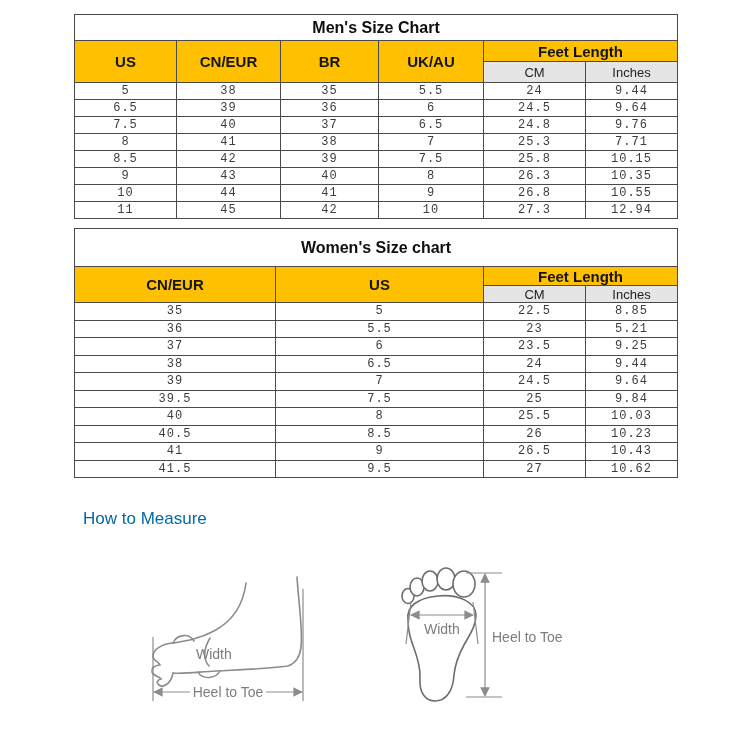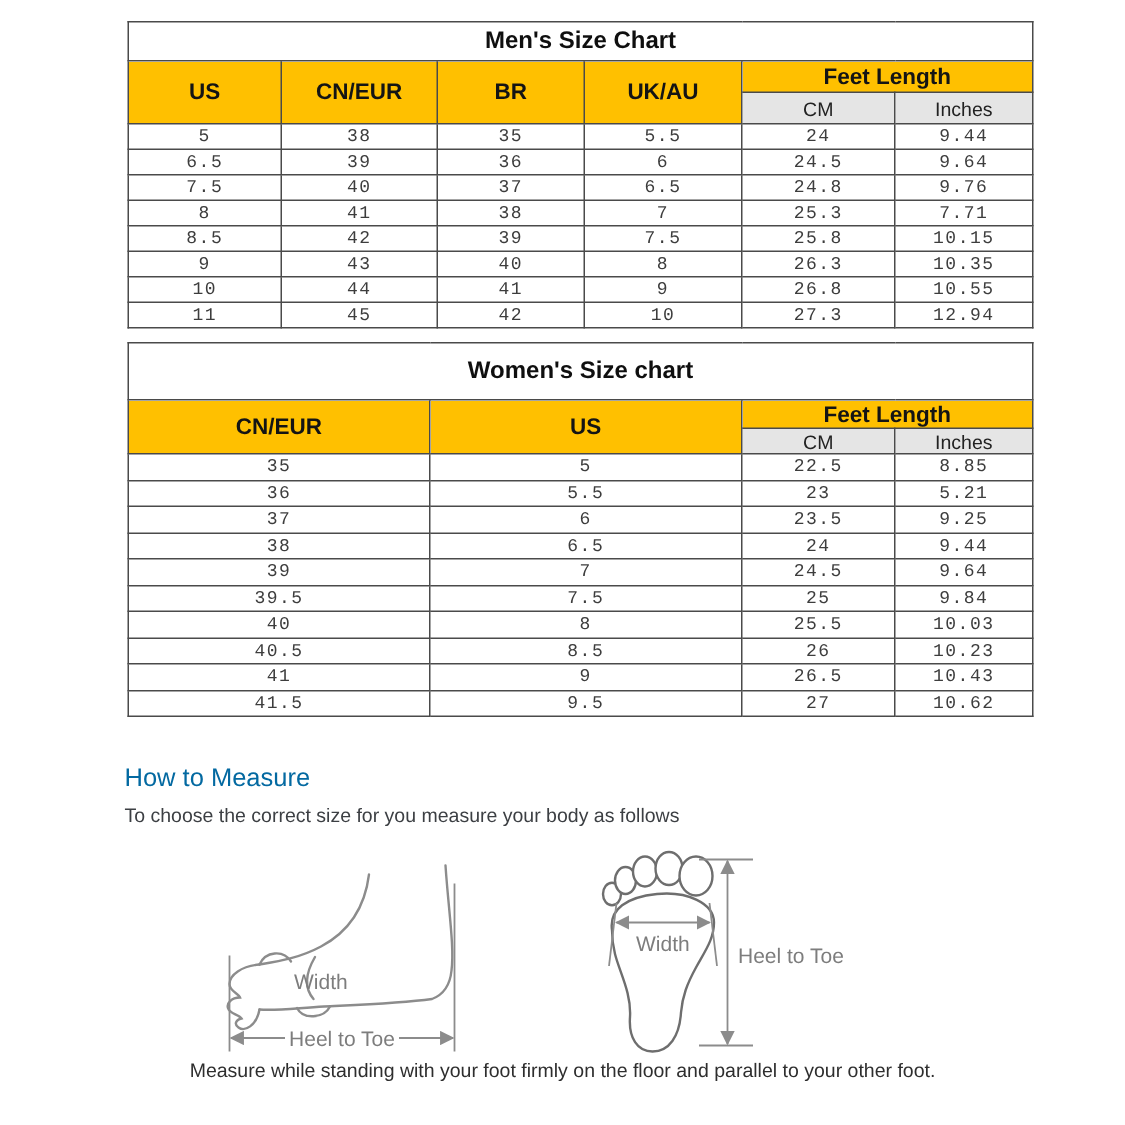--- a/index.html
+++ b/index.html
@@ -1,21 +1,21 @@
 <!DOCTYPE html>
 <html><head>
 <meta charset="utf-8">
 <style>
   html,body{margin:0;padding:0;background:#fff;}
   #page{position:relative;width:750px;height:750px;background:#ffffff;overflow:hidden;
         font-family:"Liberation Sans",sans-serif;}
 
   
   table.size-table{position:absolute;border-collapse:collapse;table-layout:fixed;
-                   background:#fff;border:1px solid #262626;margin-left:11px;}
+                   background:#fff;border:1px solid #262626;}
   table.size-table td, table.size-table th{border:1px solid #4a4a4a;padding:0;margin:0;
                    text-align:center;vertical-align:middle;overflow:hidden;white-space:nowrap;}
   tr.title-row td{font-weight:bold;font-size:16px;color:#0f0f0f;background:#fff;
                   font-family:"Liberation Sans",sans-serif;}
   th.col-head{background:#FFC000;font-weight:bold;font-size:15px;color:#141414;
               font-family:"Liberation Sans",sans-serif;}
   th.sub-head{background:#e5e5e5;font-weight:normal;font-size:13px;color:#222;
               font-family:"Liberation Sans",sans-serif;}
   #mens-table tbody tr{height:17px;}
   #womens-table tbody tr{height:17.5px;}
@@ -220,21 +220,20 @@
           <td>41.5</td>
           <td>9.5</td>
           <td>27</td>
           <td>10.62</td>
         </tr>
       </tbody>
   </table>
 
 
   <div class="htm-heading">How to Measure</div>
-  <div class="htm-subtitle">To choose the correct size for you measure your body as follows</div>
 
   <svg class="diagram" style="left:140px;top:563px;" width="180" height="145" viewBox="0 0 180 145">
     <defs>
       <marker id="aw1" viewBox="0 0 10 10" refX="9" refY="5" markerWidth="8" markerHeight="8" orient="auto-start-reverse">
         <path d="M0,0 L10,5 L0,10 z" fill="#8c8c8c"></path>
       </marker>
     </defs>
     <g fill="none" stroke="#8c8c8c" stroke-width="1.6" stroke-linecap="round">
       <path d="M157,14 C159,44 163,68 161,84 C160,94 156,100 148,103 C126,106 96,107 76,108 C58,109 44,111 33,110"></path>
       <path d="M106,20 C103,44 91,59 74,68 C59,76 45,78 33,80"></path>
@@ -272,15 +271,14 @@
       <line x1="85" y1="46" x2="90" y2="88"></line>
       <line x1="23" y1="59" x2="85" y2="59" marker-start="url(#aw2)" marker-end="url(#aw2)"></line>
       <line x1="78" y1="17" x2="114" y2="17"></line>
       <line x1="78" y1="141" x2="114" y2="141"></line>
       <line x1="97" y1="18" x2="97" y2="140" marker-start="url(#aw2)" marker-end="url(#aw2)"></line>
     </g>
     <text x="36" y="78">Width</text>
     <text x="104" y="86">Heel to Toe</text>
   </svg>
 
-  <div class="caption">Measure while standing with your foot firmly on the floor and parallel to your other foot.</div>
 
 </div>
 
 </body></html>

